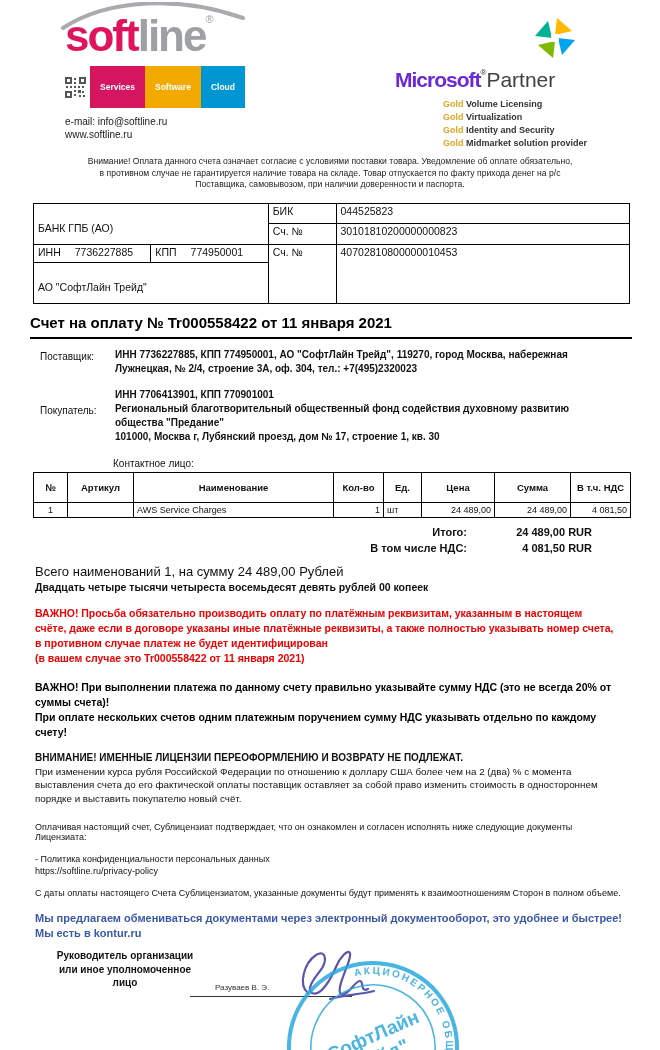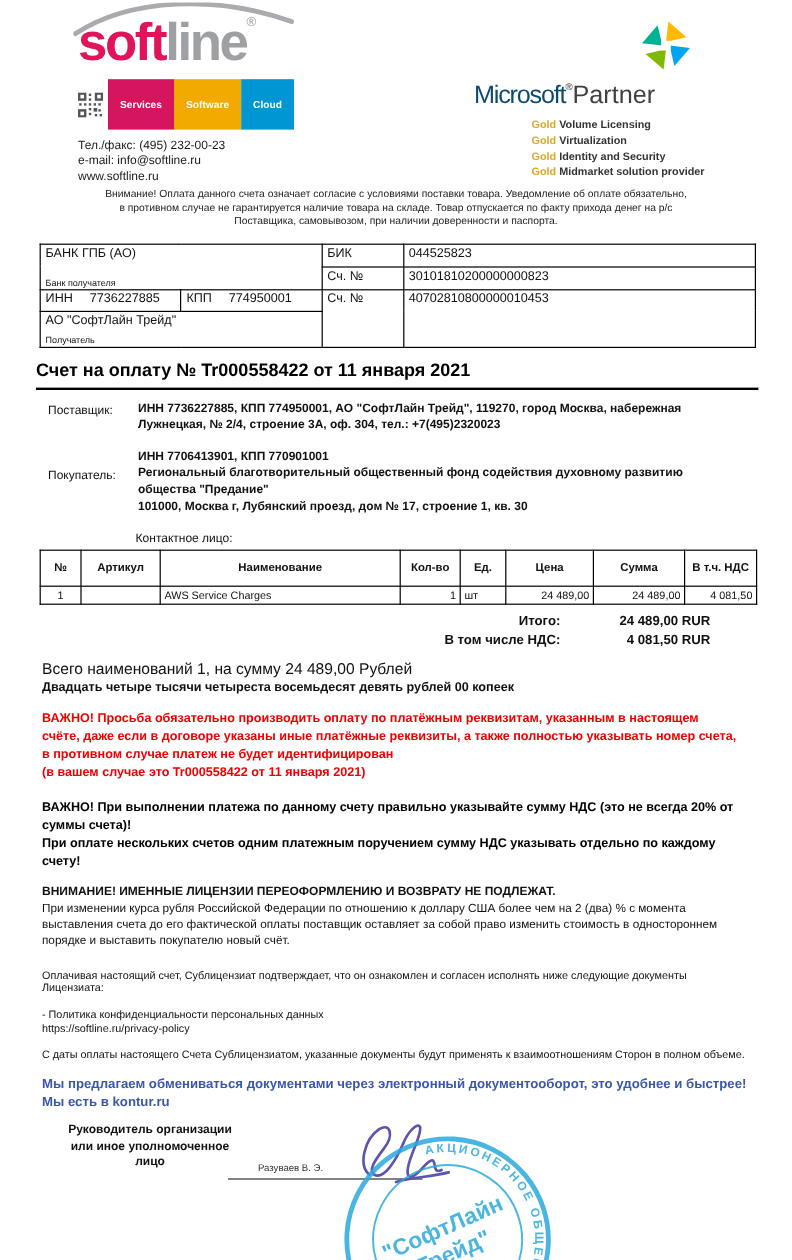--- a/index.html
+++ b/index.html
@@ -19,35 +19,35 @@
   .badges { display:flex; }
   .badge { color:#fff; font-size:8.5px; font-weight:bold; padding:16px 10px; text-align:center; }
   .badge.b0 { background:#d6155f; }
   .badge.b1 { background:#f2a900; }
   .badge.b2 { background:#0095d3; }
   .contacts { margin-top:7px; font-size:10px; line-height:13px; color:#1a1a1a; }
 
   .partner-col { width:235px; padding-top:16px; position:relative; }
   .pinwheel { position:absolute; left:138px; top:2px; }
   .ms-line { margin-top:38px; white-space:nowrap; }
-  .ms-line .ms { font-weight:normal; font-size:21px; color:#0c4a6e; letter-spacing:-1px; }
+  .ms-line .ms { font-weight:bold; font-size:21px; color:#6d28d9; letter-spacing:-1px; }
   .ms-line .msreg { font-size:8px; vertical-align:top; color:#2b2b2b; }
   .ms-line .pt { font-size:21px; color:#404040; letter-spacing:0; }
   .gold-list { margin:6px 0 0 48px; font-size:9px; line-height:13px; }
   .gold-list .gold { color:#dfa524; font-weight:bold; }
   .gold-list .glabel { color:#333; font-weight:bold; }
 
   
   .notice { width:490px; margin:16px auto 12px; text-align:center; font-size:8.6px; line-height:11.5px; color:#222; }
 
   
   table.bank { border-collapse:collapse; table-layout:fixed; width:597px; margin:6px 0 0 33px; }
   table.bank td { border:1px solid #000; padding:1px 4px; font-size:10.5px; vertical-align:top; overflow:hidden; }
   .bank .c1 { width:180px; } .bank .c2 { width:140px; } .bank .c3 { width:52px; } .bank .c4 { width:225px; }
-  .cell-stack { display:flex; flex-direction:column; justify-content:space-between; height:100%; }
+  .cell-stack { display:flex; flex-direction:column; justify-content:space-between; height:100%;margin-top:17px; }
   .mini-label { font-size:7.5px; color:#111; }
   .kv span + span { margin-left:14px; }
 
   
   .doc-title { margin:10px 0 0 30px; font-size:15px; font-weight:bold; color:#000; }
   .title-rule { margin:6px 0 0 30px; width:602px; border-top:2px solid #000; }
 
   
   .party { display:flex; margin:9px 0 0 40px; }
   .party .plabel { width:75px; font-size:10px; padding-top:3px; }
@@ -124,21 +124,20 @@
             <rect x="14" y="18" width="2" height="2" fill="#555"></rect>
           <rect x="18" y="18" width="2" height="2" fill="#555"></rect>
         </svg>
         <div class="badges">
           <span class="badge b0">Services</span>
           <span class="badge b1">Software</span>
           <span class="badge b2">Cloud</span>
         </div>
       </div>
       <div class="contacts">
-        <div>Тел./факс: (495) 232-00-23</div>
         <div>e-mail: info@softline.ru</div>
         <div>www.softline.ru</div>
       </div>
     </div>
 
     <div class="partner-col">
       <svg class="pinwheel" width="44" height="44" viewBox="0 0 44 44">
         <path d="M24,2 L39,15 L22,19 Z" fill="#ffb900"></path>
         <path d="M42,24 L29,39 L25,22 Z" fill="#00a4ef"></path>
         <path d="M20,42 L5,29 L22,25 Z" fill="#7fba00"></path>

